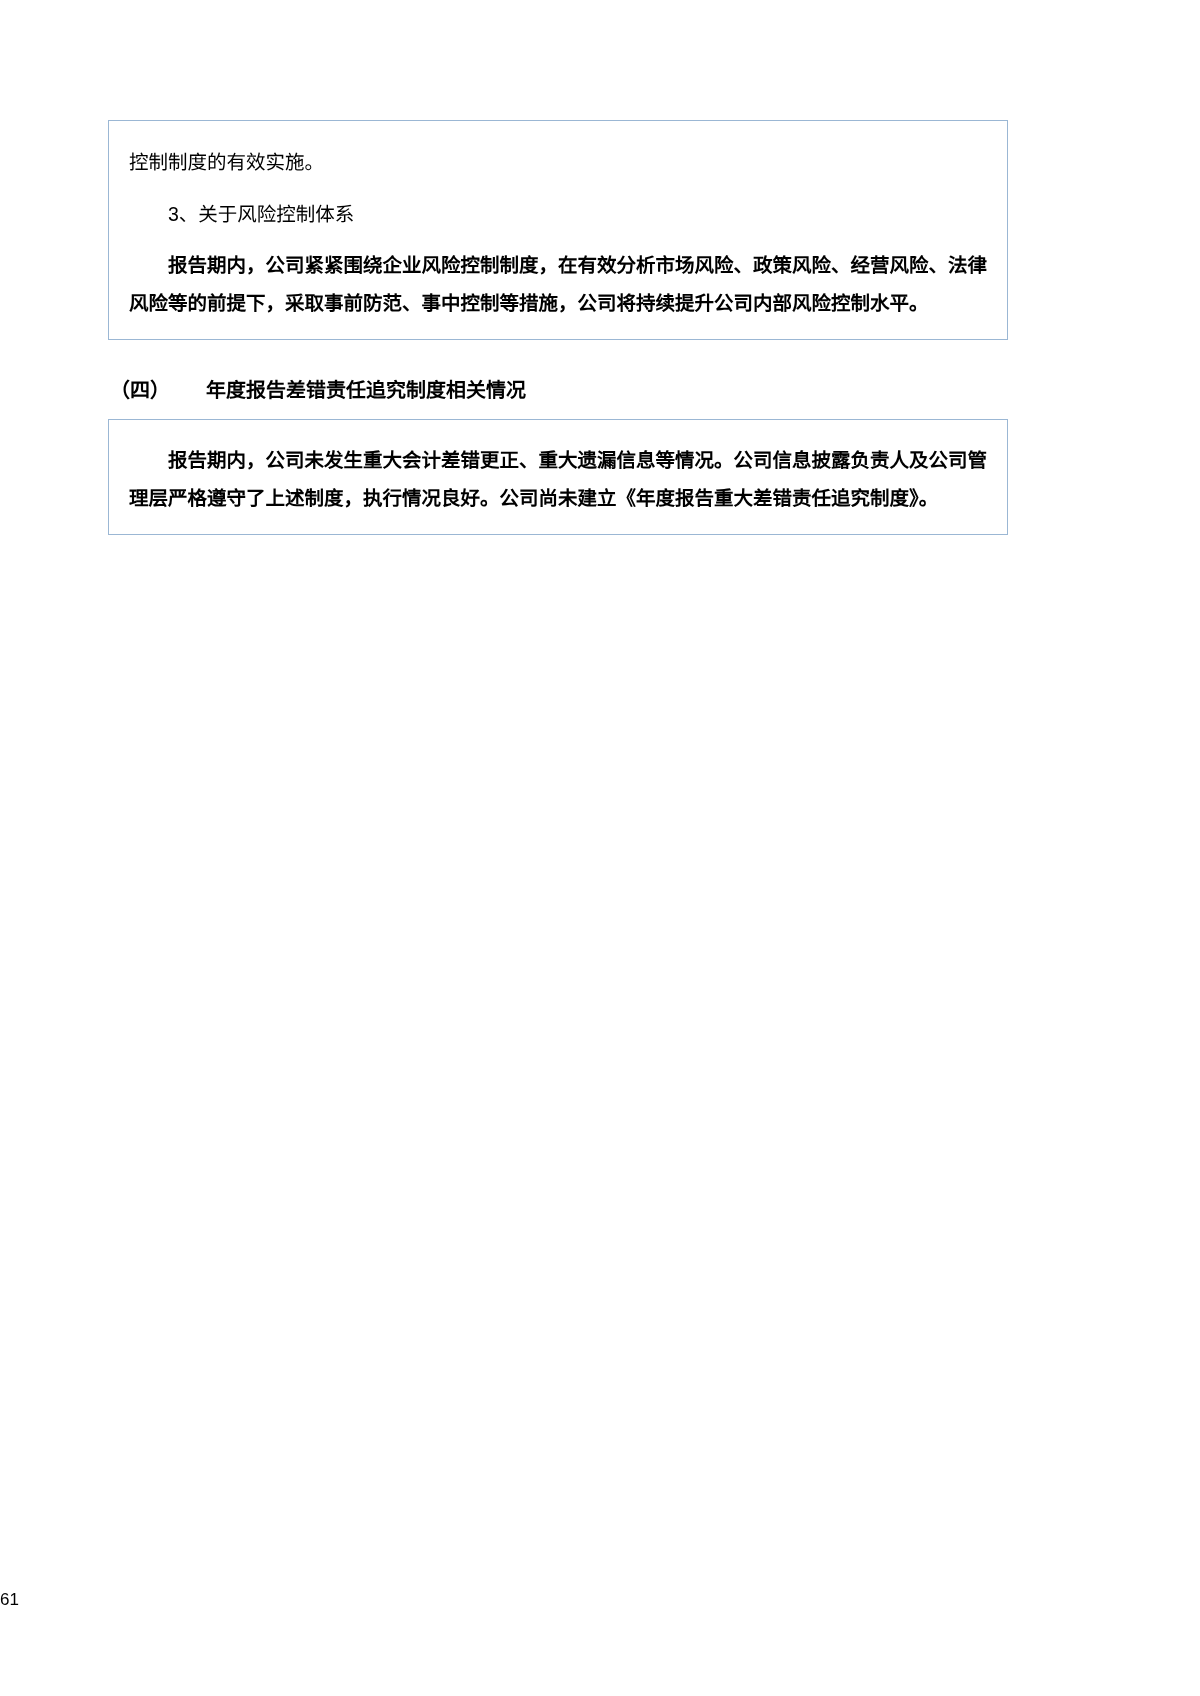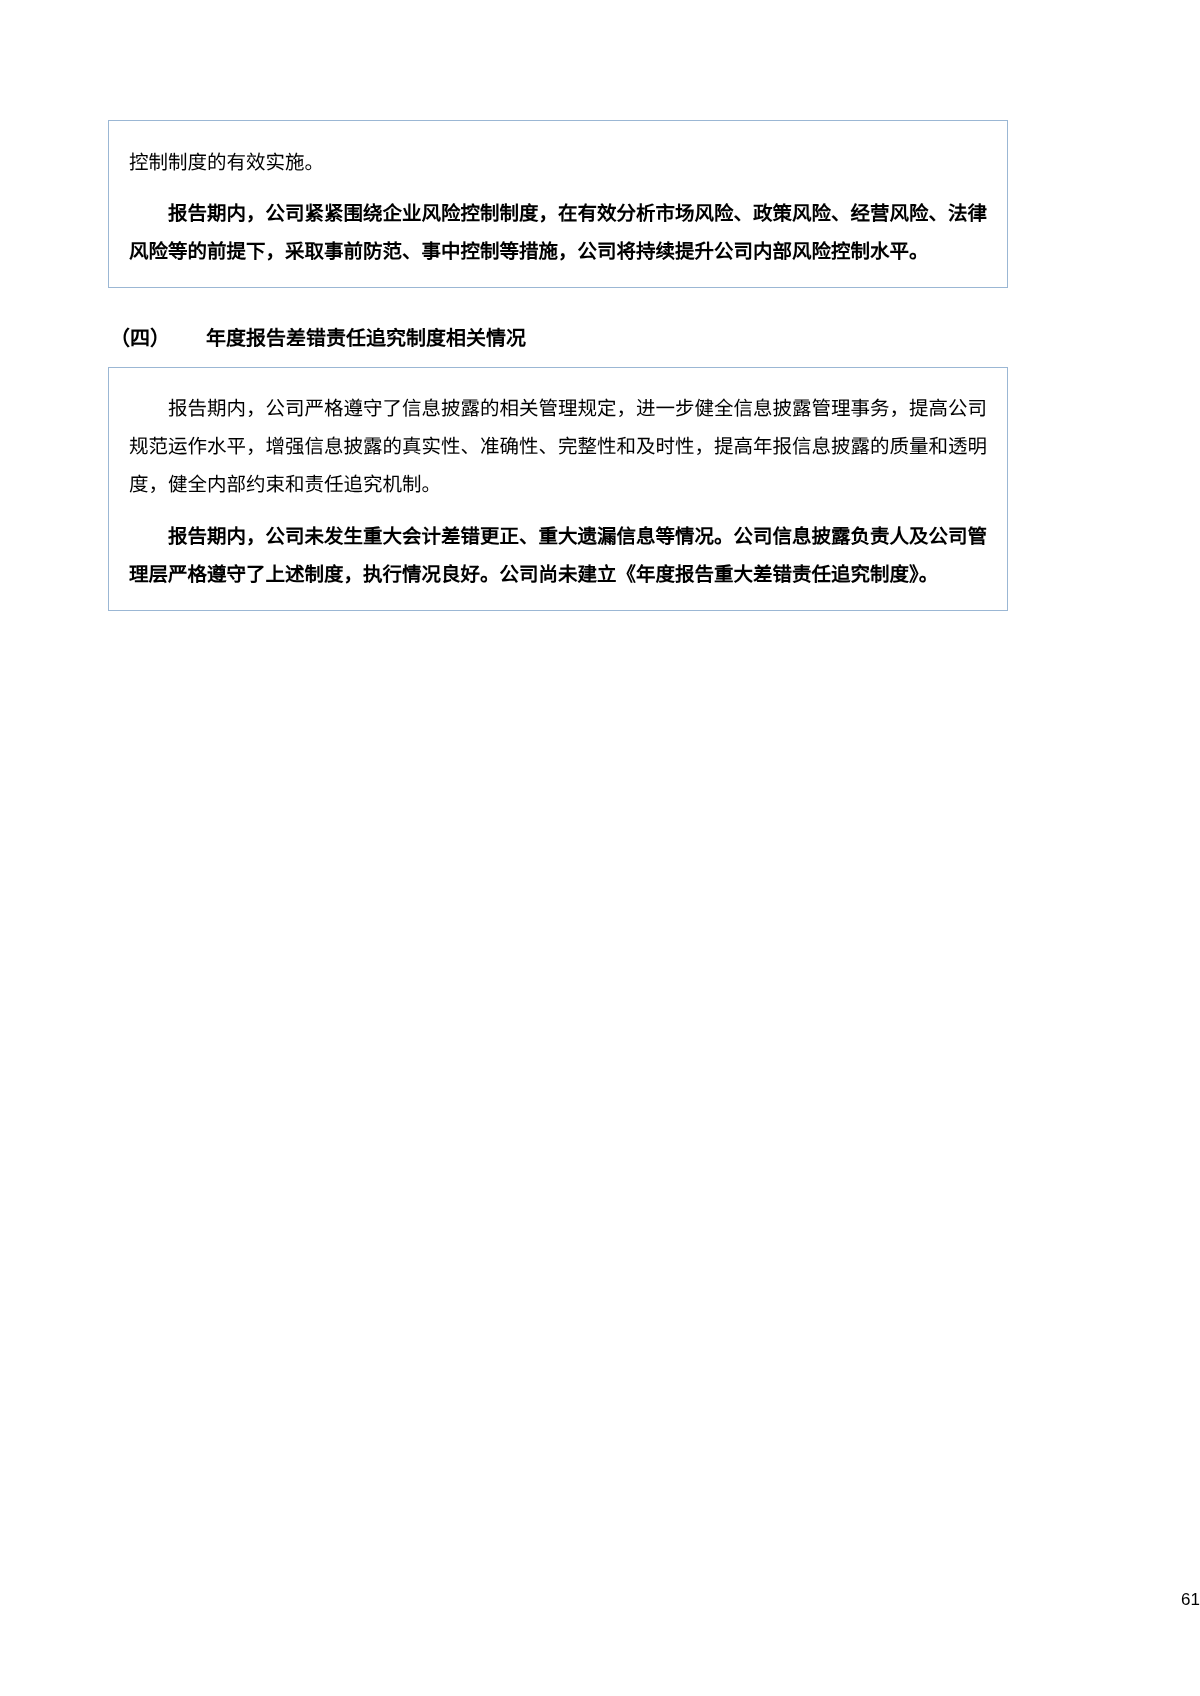--- a/index.html
+++ b/index.html
@@ -58,45 +58,45 @@
   }
   .section-heading .num {
     display: inline-block;
     min-width: 96px;
   }
   .page-number {
     position: absolute;
     left: 0;
     right: 0;
     bottom: 86px;
-    text-align: right;
+    text-align: left;
     font-family: "Liberation Sans", sans-serif;
     font-size: 17px;
     color: #000;
   }
 </style>
 </head>
 <body>
 
 <div class="page">
 
   <div class="content">
 
     <div class="box">
       <p class="sans">控制制度的有效实施。</p>
+      <p class="sans indent">3、关于风险控制体系</p>
       <p class="indent">报告期内，公司紧紧围绕企业风险控制制度，在有效分析市场风险、政策风险、经营风险、法律风险等的前提下，采取事前防范、事中控制等措施，公司将持续提升公司内部风险控制水平。</p>
     </div>
 
     <div class="section-heading">
       <span class="num">（四）</span>
       <span>年度报告差错责任追究制度相关情况</span>
     </div>
 
     <div class="box">
-      <p class="indent">报告期内，公司严格遵守了信息披露的相关管理规定，进一步健全信息披露管理事务，提高公司规范运作水平，增强信息披露的真实性、准确性、完整性和及时性，提高年报信息披露的质量和透明度，健全内部约束和责任追究机制。</p>
       <p class="indent">报告期内，公司未发生重大会计差错更正、重大遗漏信息等情况。公司信息披露负责人及公司管理层严格遵守了上述制度，执行情况良好。公司尚未建立《年度报告重大差错责任追究制度》。</p>
     </div>
 
   </div>
 
   <div class="page-number">61</div>
 
 </div>
 
 </body></html>

